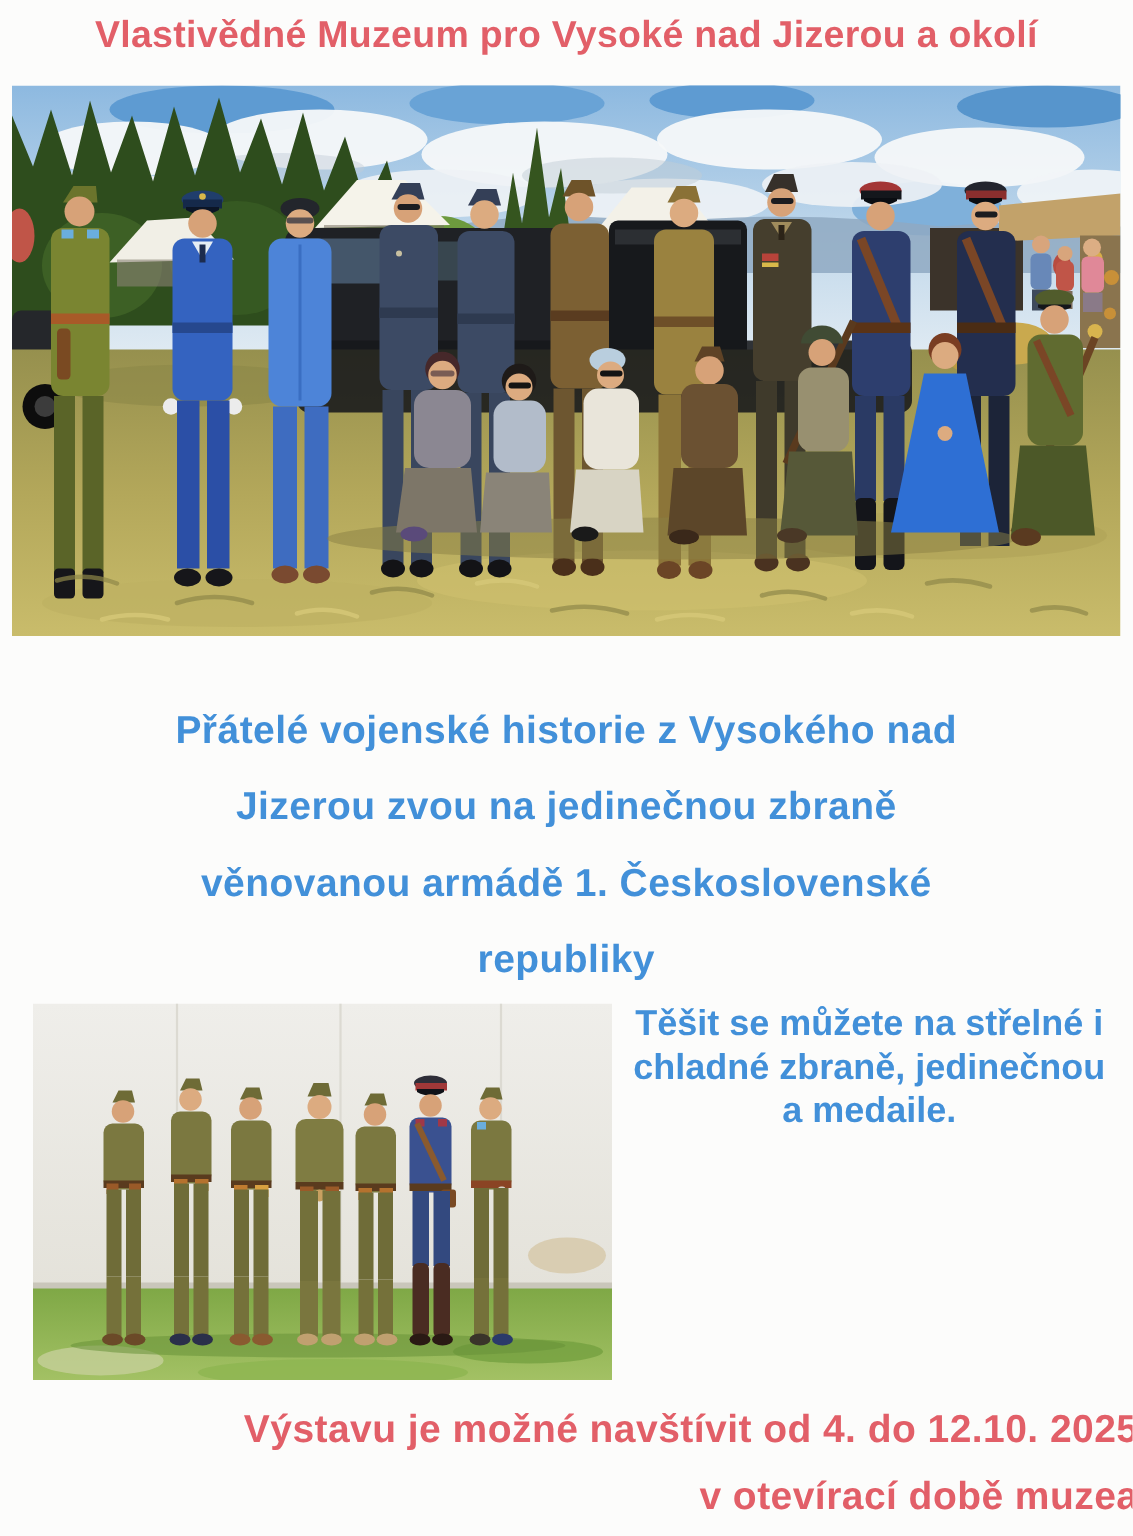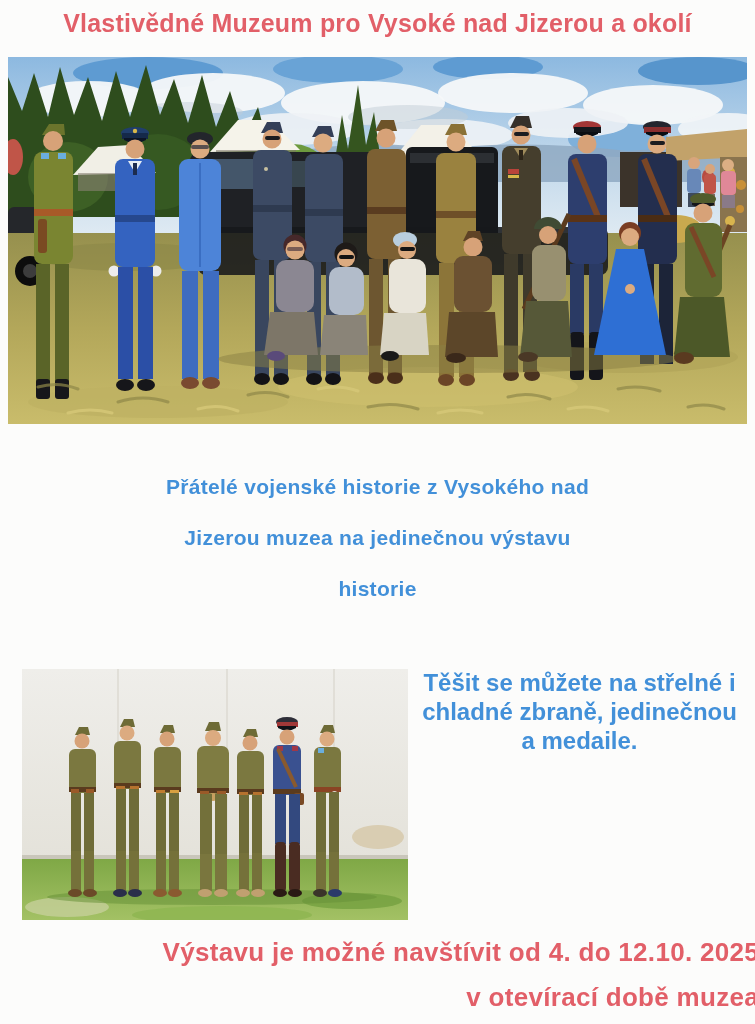--- a/index.html
+++ b/index.html
@@ -19,21 +19,21 @@
     text-align:center;font-size:25px;font-weight:700;letter-spacing:.2px;
     color:var(--accent-red);
   }
   .photo{position:absolute;display:block;}
   .photo svg{display:block;width:100%;height:100%;}
   .photo-main{left:8px;top:57px;width:739px;height:367px;}
   .photo-small{left:22px;top:669px;width:386px;height:251px;}
   .invitation{
     position:absolute;top:461px;left:0;width:755px;
     text-align:center;color:var(--accent-blue);
-    font-size:21px;font-weight:700;line-height:51px;letter-spacing:.3px;
+    font-size:26px;font-weight:700;line-height:51px;letter-spacing:.3px;
   }
   .teaser{
     position:absolute;left:404px;top:668px;width:351px;
     text-align:center;color:var(--accent-blue);
     font-size:24px;font-weight:700;line-height:29px;
   }
   .footer-note{
     position:absolute;top:930px;left:4px;width:755px;
     text-align:right;color:var(--accent-red);
     font-size:26px;font-weight:700;line-height:45px;letter-spacing:.3px;
@@ -354,22 +354,23 @@
 
       <g stroke-linecap="round">
         <path d="M30,330 q20,-6 40,2 M110,345 q25,-8 50,0 M240,338 q20,-6 40,2 M360,350 q25,-6 50,2 M500,340 q20,-6 42,2 M610,332 q20,-5 42,2 M680,350 q18,-5 36,2" stroke="#8f8848" stroke-width="3" fill="none" opacity=".7"></path>
         <path d="M60,356 q22,-6 44,0 M190,352 q20,-6 40,2 M310,332 q20,-5 40,2 M430,356 q22,-6 44,0 M560,352 q20,-5 40,2" stroke="#d6c878" stroke-width="3" fill="none" opacity=".8"></path>
       </g>
     </svg>
   </div>
 
   <div class="invitation">
     <div>Přátelé vojenské historie z Vysokého nad</div>
-    <div>Jizerou muzea na jedinečnou výstavu</div>
-    <div>historie</div>
+    <div>Jizerou zvou na jedinečnou zbraně</div>
+    <div>věnovanou armádě 1. Československé</div>
+    <div>republiky</div>
   </div>
 
   <div class="photo photo-small">
     <svg viewBox="0 0 386 251" preserveAspectRatio="none">
       <defs>
         <linearGradient id="wallG" x1="0" y1="0" x2="0" y2="1">
           <stop offset="0" stop-color="#efeeea"></stop>
             <stop offset="1" stop-color="#e4e2da"></stop>
         </linearGradient>
         <linearGradient id="lawnG" x1="0" y1="0" x2="0" y2="1">

